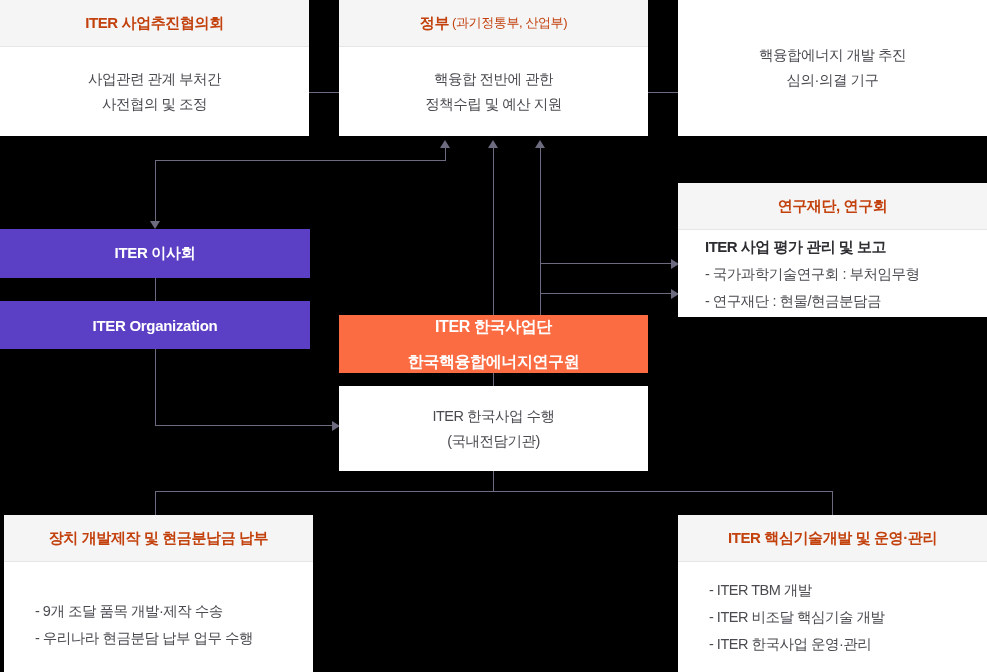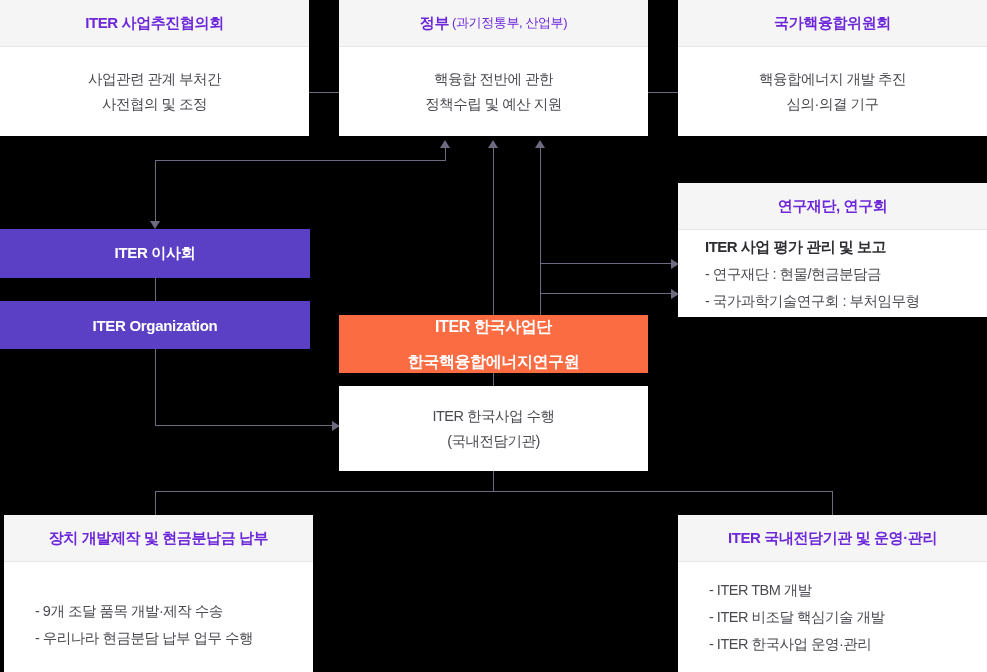--- a/index.html
+++ b/index.html
@@ -19,21 +19,21 @@
   .card{
     position:absolute;
     background:#ffffff;
     box-sizing:border-box;
     display:flex;
     flex-direction:column;
   }
   .card .card-head{
     background:#f5f5f6;
     border-bottom:1px solid #e6e6e8;
-    color:#6d28d9;
+    color:#c2410c;
     font-size:15px;
     font-weight:700;
     letter-spacing:-0.4px;
     text-align:left;
     display:flex;
     align-items:center;
     justify-content:center;
     height:46px;
     flex:0 0 46px;
   }
@@ -176,21 +176,20 @@
       <span>정부</span>
       <span class="sub">(과기정통부, 산업부)</span>
     </div>
     <div class="card-body">
       <div>핵융합 전반에 관한</div>
       <div>정책수립 및 예산 지원</div>
     </div>
   </div>
 
   <div class="card" style="left:678px;top:0px;width:309px;height:136px;">
-    <div class="card-head">국가핵융합위원회</div>
     <div class="card-body">
       <div>핵융합에너지 개발 추진</div>
       <div>심의·의결 기구</div>
     </div>
   </div>
 
   <div class="purple" style="left:0px;top:229px;width:310px;height:49px;">
     <span>ITER 이사회</span>
   </div>
 
@@ -207,35 +206,35 @@
     <div class="card-body">
       <div>ITER 한국사업 수행</div>
       <div>(국내전담기관)</div>
     </div>
   </div>
 
   <div class="card" style="left:678px;top:183px;width:309px;height:134px;">
     <div class="card-head">연구재단, 연구회</div>
     <div class="card-body left" style="justify-content:center;padding:0 0 0 27px;">
       <div class="lead">ITER 사업 평가 관리 및 보고</div>
+      <div class="bullets">- 국가과학기술연구회 : 부처임무형</div>
       <div class="bullets">- 연구재단 : 현물/현금분담금</div>
-      <div class="bullets">- 국가과학기술연구회 : 부처임무형</div>
     </div>
   </div>
 
   <div class="card" style="left:4px;top:515px;width:309px;height:157px;gap:16px;">
     <div class="card-head">장치 개발제작 및 현금분납금 납부</div>
     <div class="card-body left" style="justify-content:center;padding:0 0 0 31px;">
       <div class="bullets">- 9개 조달 품목 개발·제작 수송</div>
       <div class="bullets">- 우리나라 현금분담 납부 업무 수행</div>
     </div>
   </div>
 
   <div class="card" style="left:678px;top:515px;width:309px;height:157px;">
-    <div class="card-head">ITER 국내전담기관 및 운영·관리</div>
+    <div class="card-head">ITER 핵심기술개발 및 운영·관리</div>
     <div class="card-body left" style="justify-content:center;padding:0 0 0 31px;">
       <div class="bullets">- ITER TBM 개발</div>
       <div class="bullets">- ITER 비조달 핵심기술 개발</div>
       <div class="bullets">- ITER 한국사업 운영·관리</div>
     </div>
   </div>
 
 </div>
 
 </body></html>

